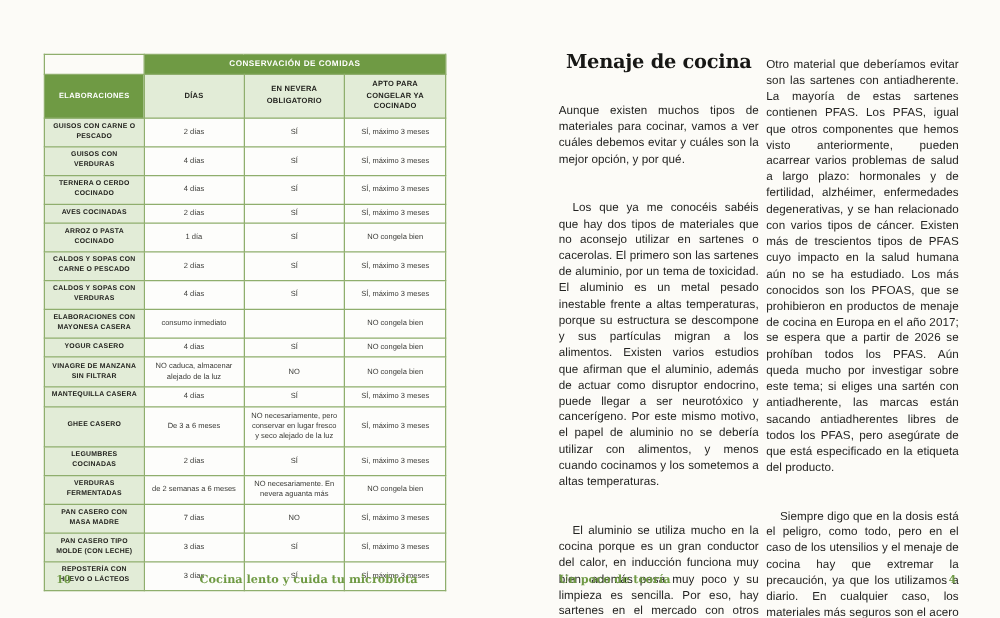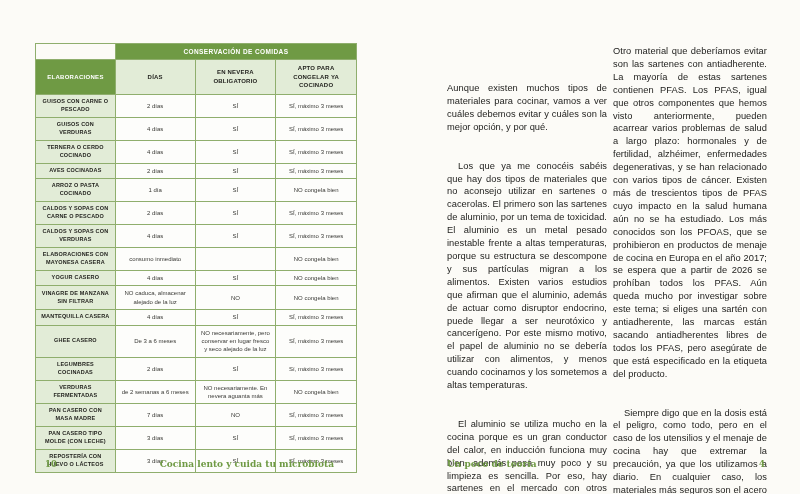--- a/index.html
+++ b/index.html
@@ -214,20 +214,21 @@
     </table>
 
     <div class="footer footer-left">
       <span class="pagenum">10</span>
       <span>Cocina lento y cuida tu microbiota</span>
     </div>
   </div>
 
   <div class="page page-right">
 
+    <h1 class="chapter-title">Menaje de cocina</h1>
 
     <div class="textcol col-1">
         <p>Aunque existen muchos tipos de materiales para cocinar, vamos a ver cuáles debemos evitar y cuáles son la mejor opción, y por qué.</p>
         <p>Los que ya me conocéis sabéis que hay dos tipos de materiales que no aconsejo utilizar en sartenes o cacerolas. El primero son las sartenes de aluminio, por un tema de toxicidad. El aluminio es un metal pesado inestable frente a altas temperaturas, porque su estructura se descompone y sus partículas migran a los alimentos. Existen varios estudios que afirman que el aluminio, además de actuar como disruptor endocrino, puede llegar a ser neurotóxico y cancerígeno. Por este mismo motivo, el papel de aluminio no se debería utilizar con alimentos, y menos cuando cocinamos y los sometemos a altas temperaturas.</p>
         <p>El aluminio se utiliza mucho en la cocina porque es un gran conductor del calor, en inducción funciona muy bien, además pesa muy poco y su limpieza es sencilla. Por eso, hay sartenes en el mercado con otros buenos materiales, como el acero inoxidable, que llevan en su capa interior una placa de aluminio para aumentar su eficiencia; estas placas centrales no son problema, ya que nunca</p>
       </div>
     <div class="textcol col-2">
         <p>Otro material que deberíamos evitar son las sartenes con antiadherente. La mayoría de estas sartenes contienen PFAS. Los PFAS, igual que otros componentes que hemos visto anteriormente, pueden acarrear varios problemas de salud a largo plazo: hormonales y de fertilidad, alzhéimer, enfermedades degenerativas, y se han relacionado con varios tipos de cáncer. Existen más de trescientos tipos de PFAS cuyo impacto en la salud humana aún no se ha estudiado. Los más conocidos son los PFOAS, que se prohibieron en productos de menaje de cocina en Europa en el año 2017; se espera que a partir de 2026 se prohíban todos los PFAS. Aún queda mucho por investigar sobre este tema; si eliges una sartén con antiadherente, las marcas están sacando antiadherentes libres de todos los PFAS, pero asegúrate de que está especificado en la etiqueta del producto.</p>
         <p>Siempre digo que en la dosis está el peligro, como todo, pero en el caso de los utensilios y el menaje de cocina hay que extremar la precaución, ya que los utilizamos a diario. En cualquier caso, los materiales más seguros son el acero inoxidable 18/10 o 304, hierro fundido, mineral o esmaltado, cerámica o cristal.</p>
       </div>

